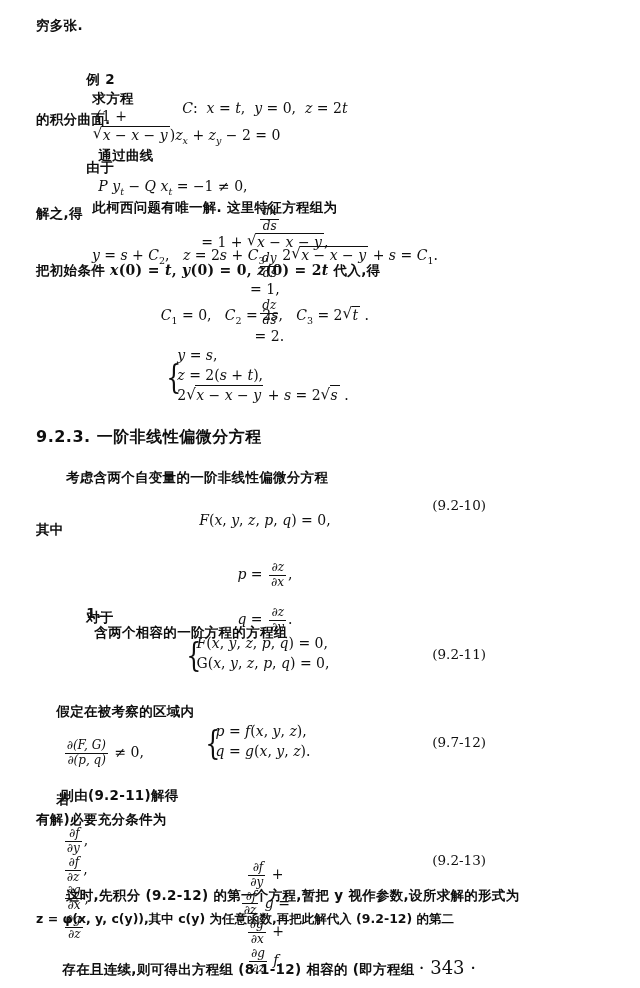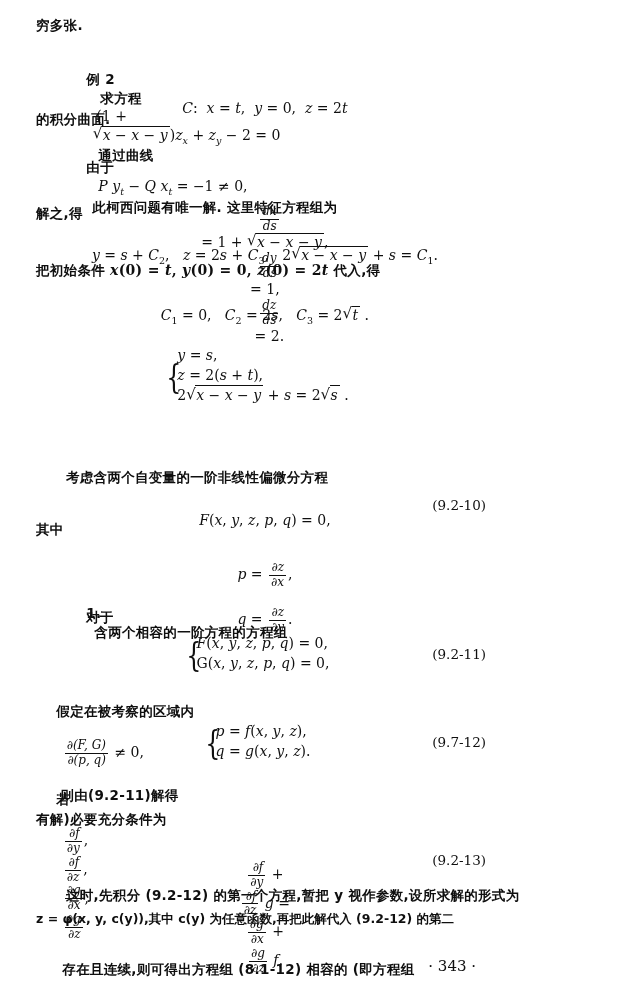--- a/index.html
+++ b/index.html
@@ -50,21 +50,21 @@
     left: 0;
   }
   .heading {
     font-family: "DejaVu Sans", sans-serif;
     font-size: 16px;
     font-weight: 700;
     letter-spacing: 0.5px;
   }
   .pageno {
     font-family: "DejaVu Serif", serif;
-    font-size: 15px;
+    font-size: 18px;
   }
 
   
   .frac {
     display: inline-block;
     vertical-align: -0.55em;
     text-align: right;
     font-size: 12px;
     font-style: italic;
     margin: 0 2px;
@@ -135,21 +135,21 @@
 </style>
 </head>
 <body>
 
 <div class="page">
 
   <div class="line cn" style="left:36px; top:18px;">穷多张.</div>
 
   <div class="line" style="left:66px; top:52px;">
     <span class="cn" style="font-weight:700">例 2</span>
-    <span class="cn" style="margin-left:14px">求方程</span>
+    <span class="cn" style="margin-left:6px">求方程</span>
     <span class="math-up" style="margin-left:10px">(1 +
       <span class="rad"><span class="sign">√</span><span class="bar"><i>x</i> − <i>x</i> − <i>y</i></span></span>)<i>z</i><sub><i>x</i></sub> + <i>z</i><sub><i>y</i></sub> − 2 = 0</span>
     <span class="cn" style="margin-left:12px">通过曲线</span>
   </div>
 
   <div class="line math-up center" style="top:84px;">
     <i>C</i>:&nbsp; <i>x</i> = <i>t</i>, &nbsp;<i>y</i> = 0, &nbsp;<i>z</i> = 2<i>t</i>
   </div>
 
   <div class="line cn" style="left:36px; top:112px;">的积分曲面.</div>
@@ -186,20 +186,21 @@
 
   <div class="blk" style="top:346px;">
     <span class="sys math-up">
       <span class="brace">{</span>
       <span class="row"><i>y</i> = <i>s</i>,</span>
       <span class="row"><i>z</i> = 2(<i>s</i> + <i>t</i>),</span>
       <span class="row">2<span class="rad"><span class="sign">√</span><span class="bar"><i>x</i> − <i>x</i> − <i>y</i></span></span> + <i>s</i> = 2<span class="rad"><span class="sign">√</span><span class="bar"><i>s</i></span></span> .</span>
     </span>
   </div>
 
+  <div class="line heading" style="left:36px; top:428px;">9.2.3. 一阶非线性偏微分方程</div>
 
   <div class="line cn" style="left:66px; top:470px;">考虑含两个自变量的一阶非线性偏微分方程</div>
 
   <div class="line center math-up" style="top:496px;">
     <i>F</i>(<i>x</i>, <i>y</i>, <i>z</i>, <i>p</i>, <i>q</i>) = 0,
   </div>
   <div class="tag" style="top:497px;">(9.2-10)</div>
 
   <div class="line cn" style="left:36px; top:522px;">其中</div>
 

